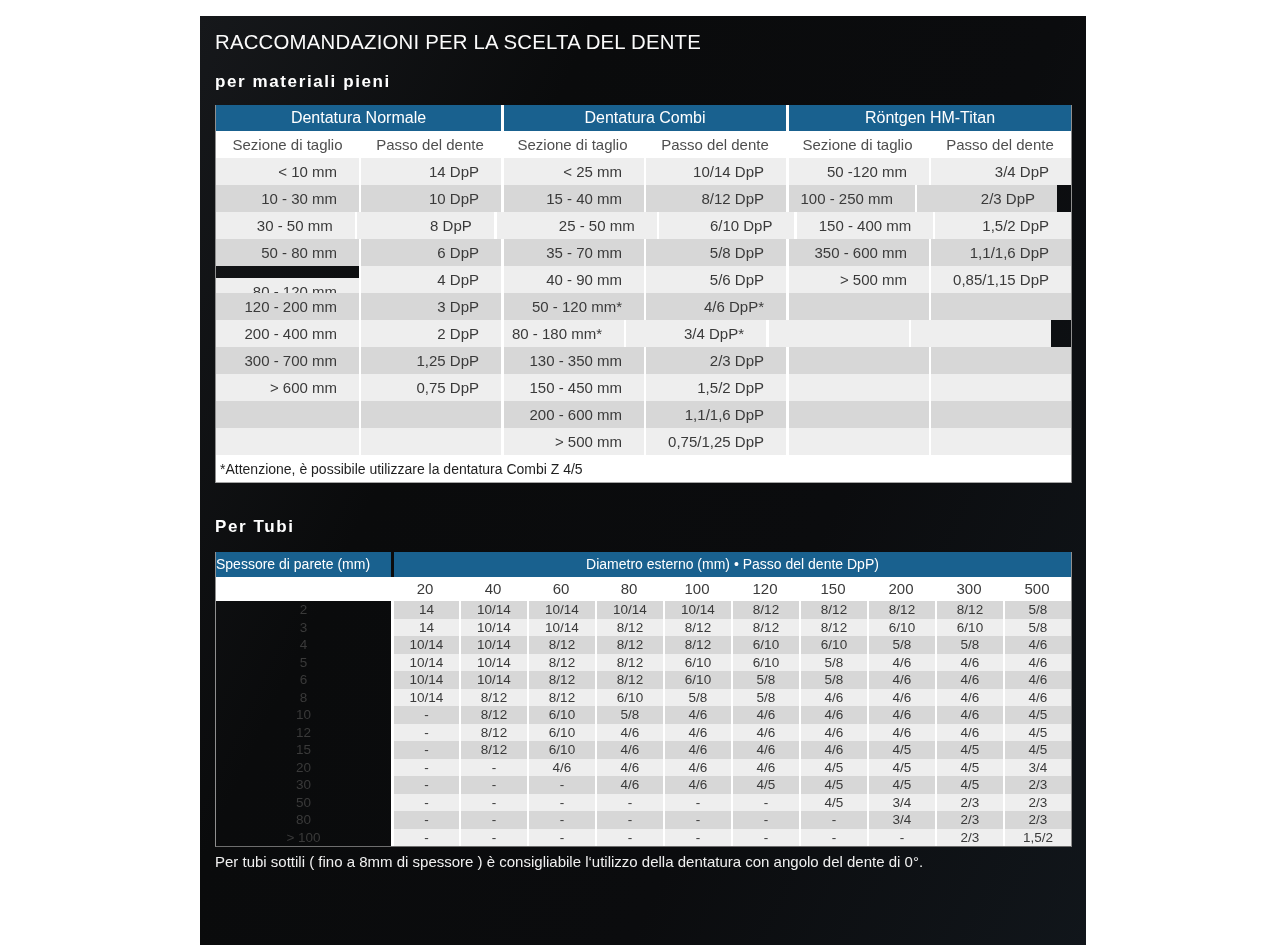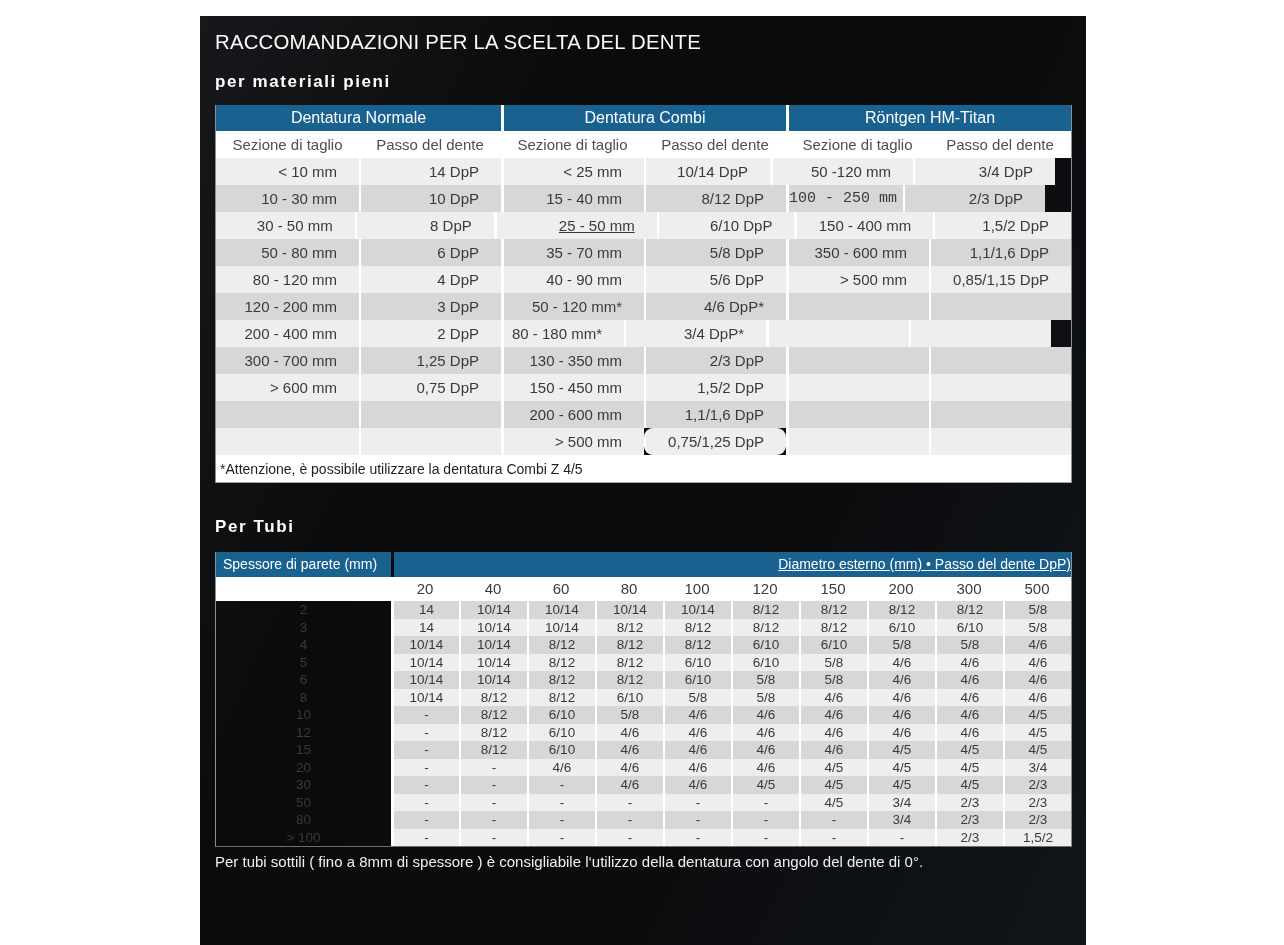--- a/index.html
+++ b/index.html
@@ -59,25 +59,25 @@
 
   
   .table2 {
     position:absolute; left:15px; top:536px; width:857px;
     border-left:1px solid #8f8f8f; border-right:1px solid #8f8f8f;
     border-bottom:1px solid #6e6e6e;
   }
   .t2-header { display:flex; height:25px; }
   .t2-h1 {
     width:175px; background:#19618f; color:#ffffff; font-size:14px;
-    line-height:25px; padding-left:7px; white-space:nowrap;
+    line-height:25px; white-space:nowrap;
   }
   .t2-h2 {
     width:680px; background:#19618f; color:#ffffff; font-size:14px;
-    line-height:25px; text-align:right; border-left:3px solid #0b0c0d;text-decoration:underline;
+    line-height:25px; text-align:center; border-left:3px solid #0b0c0d;
   }
   .t2-colheads { display:flex; height:24px; background:#ffffff; }
   .t2-colheads .t2-first { background:#ffffff; }
   .t2-colheads .t2-cell { line-height:24px; height:24px; font-size:15px; color:#3b3b3b; }
 
   .t2-row { display:flex; height:17.5px; }
   .t2-row.even .t2-cell { background:#d7d7d7; }
   .t2-row.odd  .t2-cell { background:#eeeeee; }
   .t2-first {
     width:175px; text-align:center; font-size:13.5px; color:#3a3a3a;
@@ -119,50 +119,50 @@
         <div class="t1-colhead" style="width: 143px;">Sezione di taglio</div>
         <div class="t1-colhead" style="width: 142px;">Passo del dente</div>
         <div class="t1-colhead" style="width: 143px;">Sezione di taglio</div>
         <div class="t1-colhead" style="width: 142px;">Passo del dente</div>
       </div>
     <div id="t1-body">
         <div class="t1-row odd">
           <div class="t1-cell" style="width: 143px;">&lt; 10 mm</div>
           <div class="t1-cell div-in" style="width: 142px;">14 DpP</div>
           <div class="t1-cell div-grp" style="width: 143px;">&lt; 25 mm</div>
-          <div class="t1-cell div-in" style="width: 126px;">10/14 DpP</div>
+          <div class="t1-cell div-in" style="width: 142px;">10/14 DpP</div>
           <div class="t1-cell div-grp" style="width: 143px;">50 -120 mm</div>
           <div class="t1-cell div-in" style="width: 142px;">3/4 DpP</div>
         </div>
         <div class="t1-row even">
           <div class="t1-cell" style="width: 143px;">10 - 30 mm</div>
           <div class="t1-cell div-in" style="width: 142px;">10 DpP</div>
           <div class="t1-cell div-grp" style="width: 143px;">15 - 40 mm</div>
           <div class="t1-cell div-in" style="width: 142px;">8/12 DpP</div>
-          <div class="t1-cell div-grp" style="width: 117px; font-family: Liberation Mono, monospace;">100 - 250 mm</div>
+          <div class="t1-cell div-grp" style="width: 129px;">100 - 250 mm</div>
           <div class="t1-cell div-in" style="width: 142px;">2/3 DpP</div>
         </div>
         <div class="t1-row odd">
           <div class="t1-cell" style="width: 143px;">30 - 50 mm</div>
           <div class="t1-cell div-in" style="width: 142px; padding-left: 38px;">8 DpP</div>
-          <div class="t1-cell div-grp" style="width: 168px; text-decoration: underline;">25 - 50 mm</div>
+          <div class="t1-cell div-grp" style="width: 168px;">25 - 50 mm</div>
           <div class="t1-cell div-in" style="width: 142px;">6/10 DpP</div>
           <div class="t1-cell div-grp" style="width: 143px;">150 - 400 mm</div>
           <div class="t1-cell div-in" style="width: 142px;">1,5/2 DpP</div>
         </div>
         <div class="t1-row even">
           <div class="t1-cell" style="width: 143px;">50 - 80 mm</div>
           <div class="t1-cell div-in" style="width: 142px;">6 DpP</div>
           <div class="t1-cell div-grp" style="width: 143px; text-align: right;">35 - 70 mm</div>
           <div class="t1-cell div-in" style="width: 142px;">5/8 DpP</div>
           <div class="t1-cell div-grp" style="width: 143px;">350 - 600 mm</div>
           <div class="t1-cell div-in" style="width: 142px;">1,1/1,6 DpP</div>
         </div>
         <div class="t1-row odd">
-          <div class="t1-cell" style="width: 143px;">80 - 120 mm</div>
+          <div class="t1-cell" style="width: 143px; margin-top: 12px;">80 - 120 mm</div>
           <div class="t1-cell div-in" style="width: 142px;">4 DpP</div>
           <div class="t1-cell div-grp" style="width: 143px;">40 - 90 mm</div>
           <div class="t1-cell div-in" style="width: 142px;">5/6 DpP</div>
           <div class="t1-cell div-grp" style="width: 143px;">&gt; 500 mm</div>
           <div class="t1-cell div-in" style="width: 142px;">0,85/1,15 DpP</div>
         </div>
         <div class="t1-row even">
           <div class="t1-cell" style="width: 143px;">120 - 200 mm</div>
           <div class="t1-cell div-in" style="width: 142px;">3 DpP</div>
           <div class="t1-cell div-grp" style="width: 143px;">50 - 120 mm*</div>
@@ -199,21 +199,21 @@
           <div class="t1-cell div-in" style="width: 142px;"></div>
           <div class="t1-cell div-grp" style="width: 143px;">200 - 600 mm</div>
           <div class="t1-cell div-in" style="width: 142px;">1,1/1,6 DpP</div>
           <div class="t1-cell div-grp" style="width: 143px;"></div>
           <div class="t1-cell div-in" style="width: 142px;"></div>
         </div>
         <div class="t1-row odd">
           <div class="t1-cell" style="width: 143px;"></div>
           <div class="t1-cell div-in" style="width: 142px;"></div>
           <div class="t1-cell div-grp" style="width: 143px;">&gt; 500 mm</div>
-          <div class="t1-cell div-in" style="width: 142px; border-radius: 9px;">0,75/1,25 DpP</div>
+          <div class="t1-cell div-in" style="width: 142px;">0,75/1,25 DpP</div>
           <div class="t1-cell div-grp" style="width: 143px;"></div>
           <div class="t1-cell div-in" style="width: 142px;"></div>
         </div>
       </div>
     <div class="t1-footnote">*Attenzione, è possibile utilizzare la dentatura Combi Z 4/5</div>
   </div>
 
   <div class="sec-heading h2">Per Tubi</div>
 
   <div class="table2">

